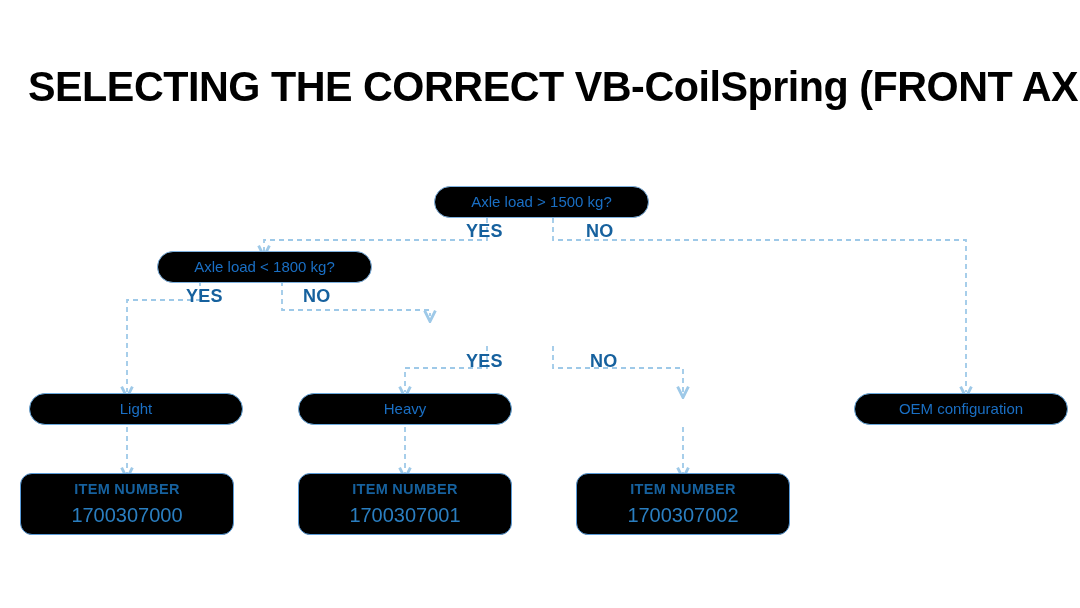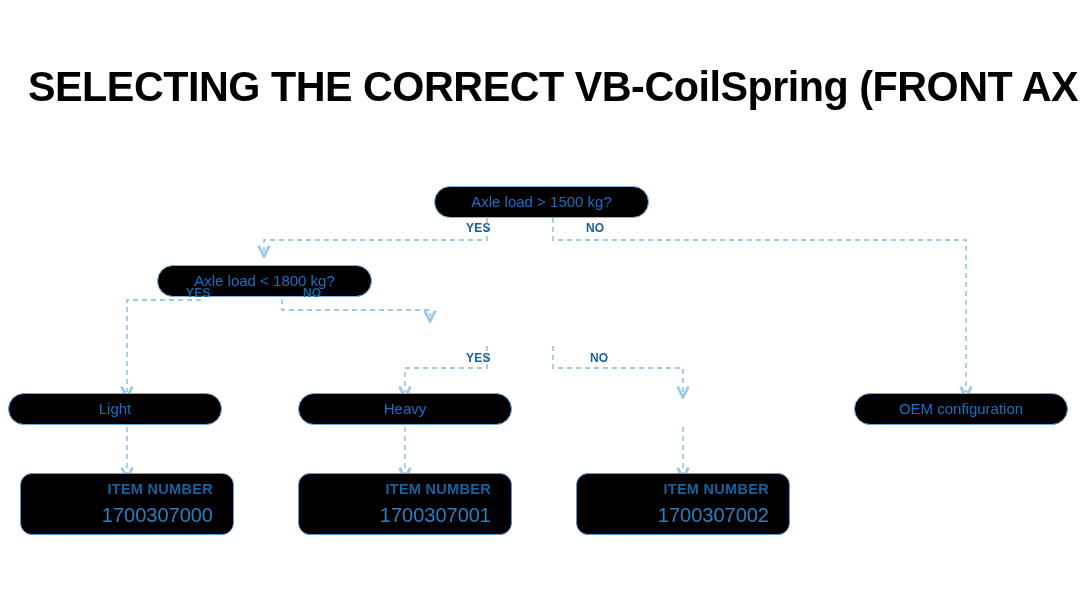--- a/index.html
+++ b/index.html
@@ -62,36 +62,35 @@
     border-radius: 16px;
     border-color: #6aa9dd;
   }
   .item-box {
     border-radius: 12px;
     border: 1.5px solid #5a9bd8;
     flex-direction: column;
     justify-content: center;
     gap: 4px;
     padding: 6px 20px;
-    align-items: flex-end;
   }
   .item-label {
     font-weight: bold;
     font-size: 14.5px;
     color: #16619e;
     letter-spacing: 0.3px;
   }
   .item-number {
     font-size: 20px;
     color: #2a7ec0;
   }
   .branch-label {
     position: absolute;
     font-weight: bold;
-    font-size: 12px;
+    font-size: 18px;
     color: #16619e;
     letter-spacing: 0.2px;
     white-space: nowrap;
   }
 </style>
 </head>
 <body>
 
 <div id="page">
 
@@ -124,30 +123,30 @@
       <path d="M683,427 L683,473" marker-end="url(#arrow)"></path>
     </g>
   </svg>
 
   <div class="node decision" style="left:434px; top:186px; width:215px;">
     <span>Axle load &gt; 1500 kg?</span>
   </div>
   <div class="branch-label" style="left:466px; top:221px;">YES</div>
   <div class="branch-label" style="left:586px; top:221px;">NO</div>
 
-  <div class="node decision" style="left:157px; top:251px; width:215px;margin-top:14px;">
+  <div class="node decision" style="left:157px; top:251px; width:215px;">
     <span>Axle load &lt; 1800 kg?</span>
   </div>
   <div class="branch-label" style="left:186px; top:286px;">YES</div>
   <div class="branch-label" style="left:303px; top:286px;">NO</div>
 
   <div class="branch-label" style="left:466px; top:351px;">YES</div>
   <div class="branch-label" style="left:590px; top:351px;">NO</div>
 
-  <div class="node outcome" style="left:8px; top:393px; width:214px;text-align:center;">
+  <div class="node outcome" style="left:29px; top:393px; width:214px;text-align:center;">
     <span>Light</span>
   </div>
   <div class="node outcome" style="left:298px; top:393px; width:214px;">
     <span>Heavy</span>
   </div>
   <div class="node outcome" style="left:854px; top:393px; width:214px;text-align:right;">
     <span>OEM configuration</span>
   </div>
 
   <div class="node item-box" style="left:20px; top:473px; width:214px; height:62px;">

